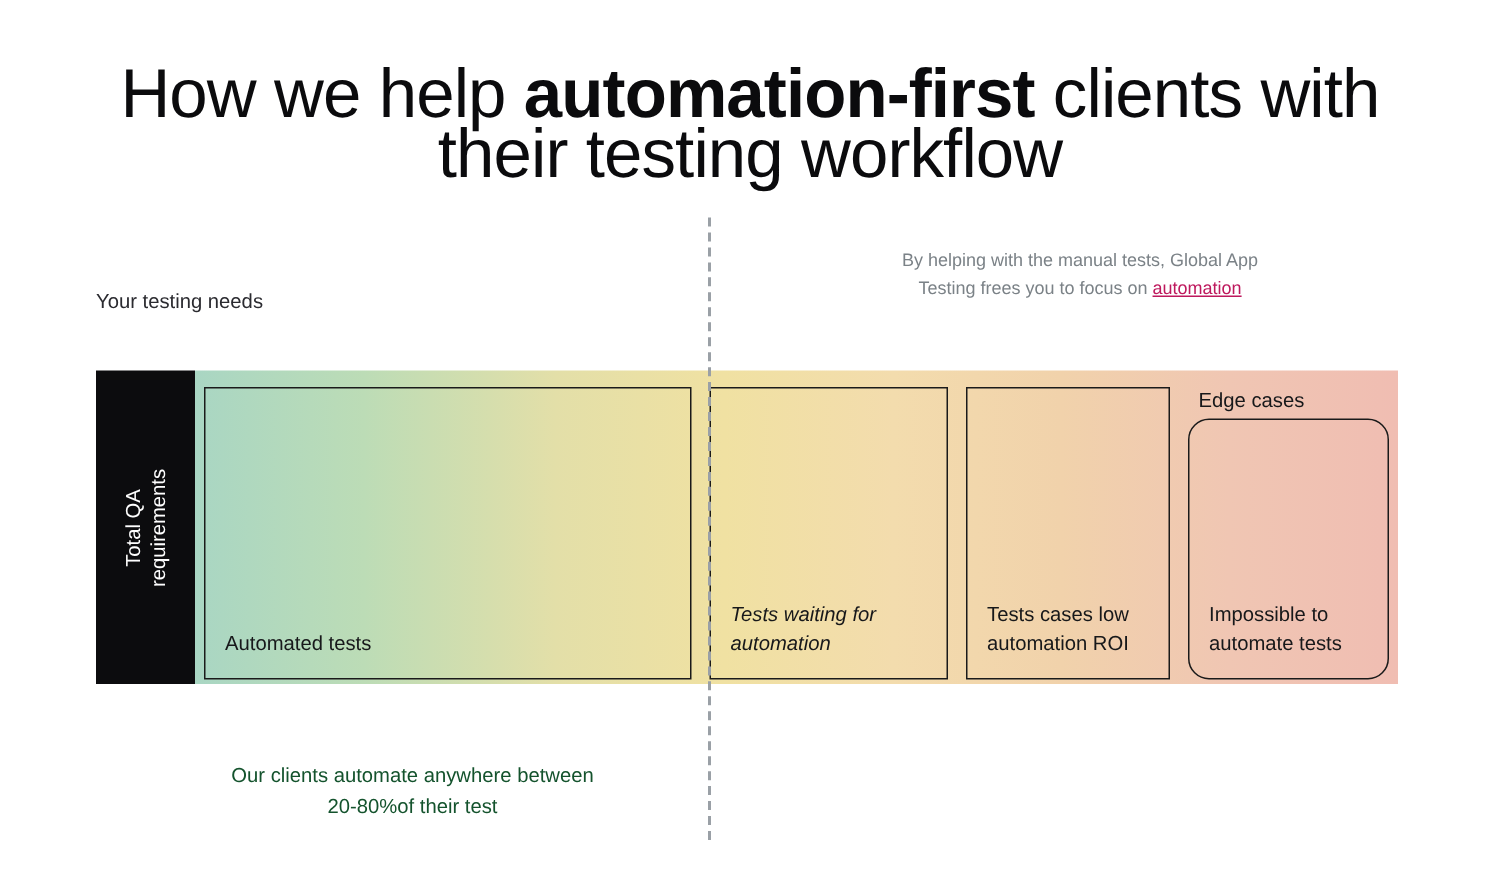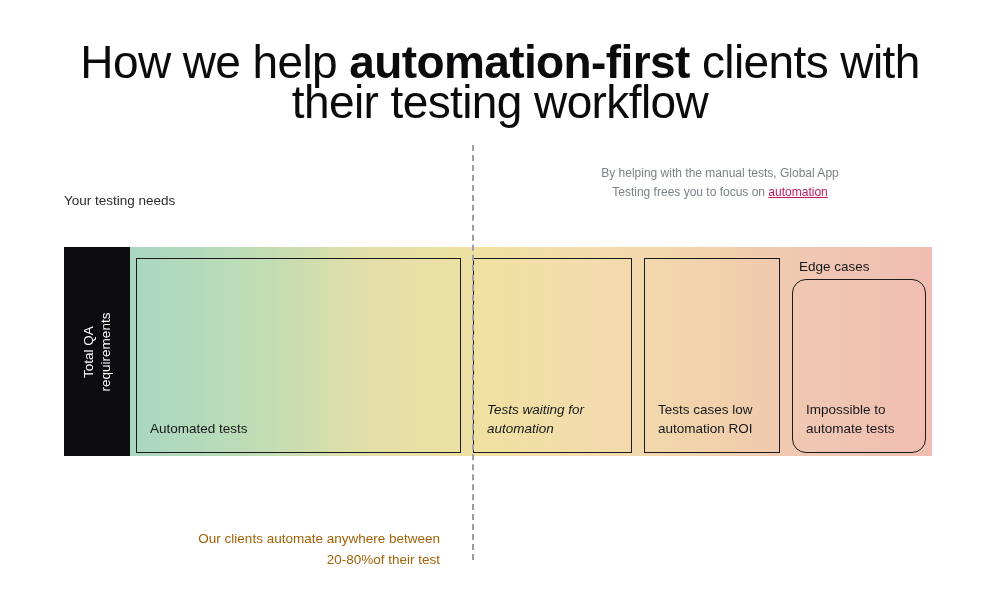--- a/index.html
+++ b/index.html
@@ -60,26 +60,26 @@
     color: #7b8287;
   }
   .note-right .link {
     text-decoration: underline;
     color: #be185d;
   }
 
   .note-bottom {
     position: absolute;
     left: 110px;
-    top: 528px;
+    top: 506px;
     width: 330px;
-    text-align: right;
+    text-align: center;
     font-size: 13.5px;
     line-height: 21px;
-    color: #a16207;
+    color: #14532d;
   }
 
   
   .bar {
     position: absolute;
     left: 64px;
     top: 247px;
     width: 868px;
     height: 209px;
     display: flex;

